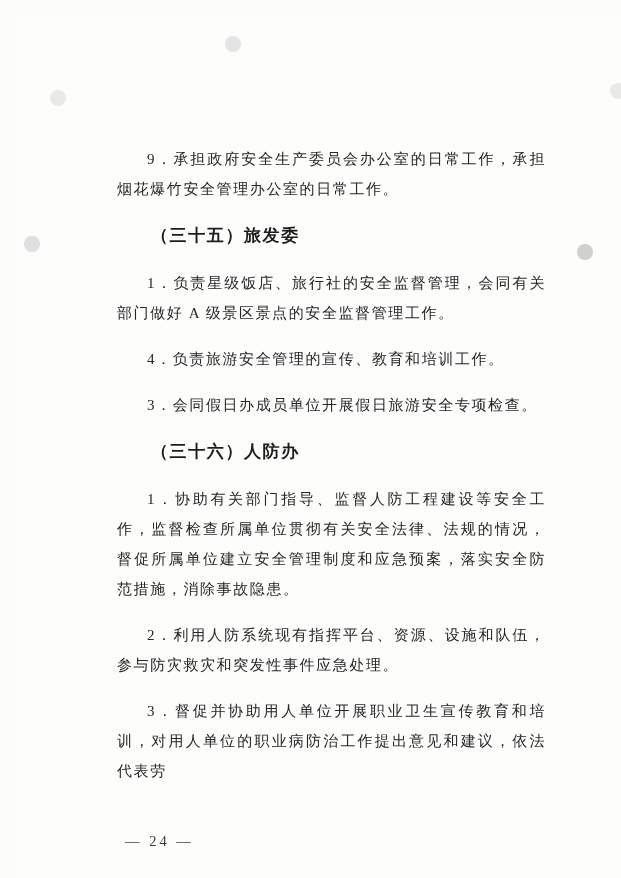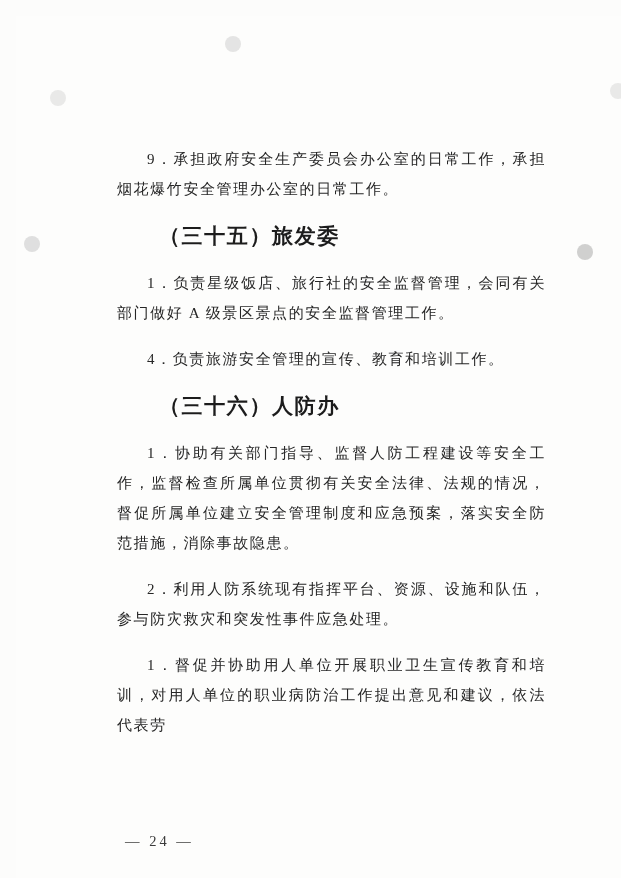--- a/index.html
+++ b/index.html
@@ -25,21 +25,21 @@
     color: #262626;
   }
   .para {
     text-indent: 2em;
     text-align: justify;
     text-justify: inter-ideograph;
   }
   .heading {
     text-indent: 2em;
     font-weight: 700;
-    font-size: 21px;
+    font-size: 17px;
     color: #1c1c1c;
     margin: 1px 0;
   }
   .footer {
     position: absolute;
     left: 101px; top: 809px;
     font-size: 14.5px;
     letter-spacing: 3px;
     color: #3a3a3a;
   }
@@ -59,24 +59,25 @@
 </head>
 <body>
 
 <div class="page">
 
   <div class="content">
     <p class="para">9．承担政府安全生产委员会办公室的日常工作，承担烟花爆竹安全管理办公室的日常工作。</p>
     <p class="heading">（三十五）旅发委</p>
     <p class="para">1．负责星级饭店、旅行社的安全监督管理，会同有关部门做好 A 级景区景点的安全监督管理工作。</p>
     <p class="para">4．负责旅游安全管理的宣传、教育和培训工作。</p>
+    <p class="para">3．会同假日办成员单位开展假日旅游安全专项检查。</p>
     <p class="heading">（三十六）人防办</p>
     <p class="para">1．协助有关部门指导、监督人防工程建设等安全工作，监督检查所属单位贯彻有关安全法律、法规的情况，督促所属单位建立安全管理制度和应急预案，落实安全防范措施，消除事故隐患。</p>
     <p class="para">2．利用人防系统现有指挥平台、资源、设施和队伍，参与防灾救灾和突发性事件应急处理。</p>
-    <p class="para">1．督促并协助用人单位开展职业卫生宣传教育和培训，对用人单位的职业病防治工作提出意见和建议，依法代表劳</p>
+    <p class="para">3．督促并协助用人单位开展职业卫生宣传教育和培训，对用人单位的职业病防治工作提出意见和建议，依法代表劳</p>
   </div>
 
   <div class="footer">— 24 —</div>
 
   <div class="speck s1"></div>
   <div class="speck s2"></div>
   <div class="speck s3"></div>
   <div class="speck s4"></div>
   <div class="speck s5"></div>
 

